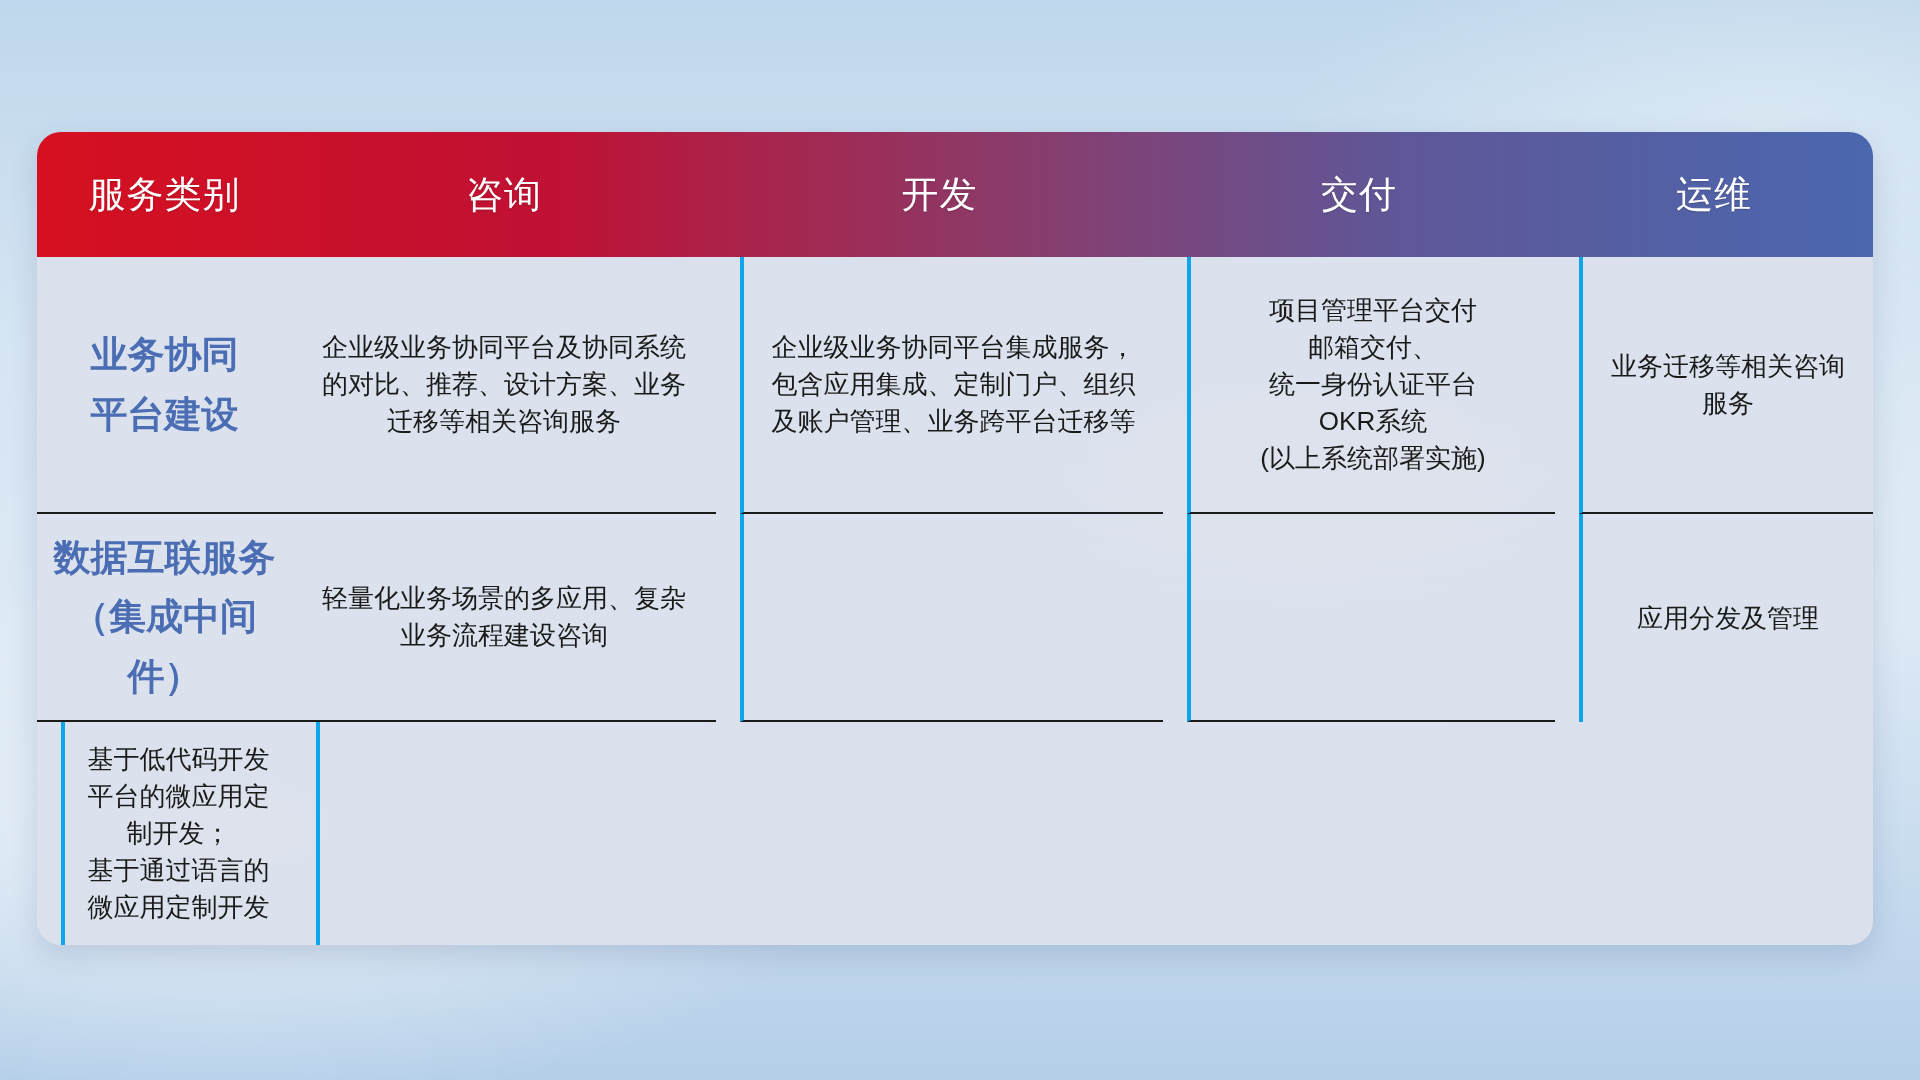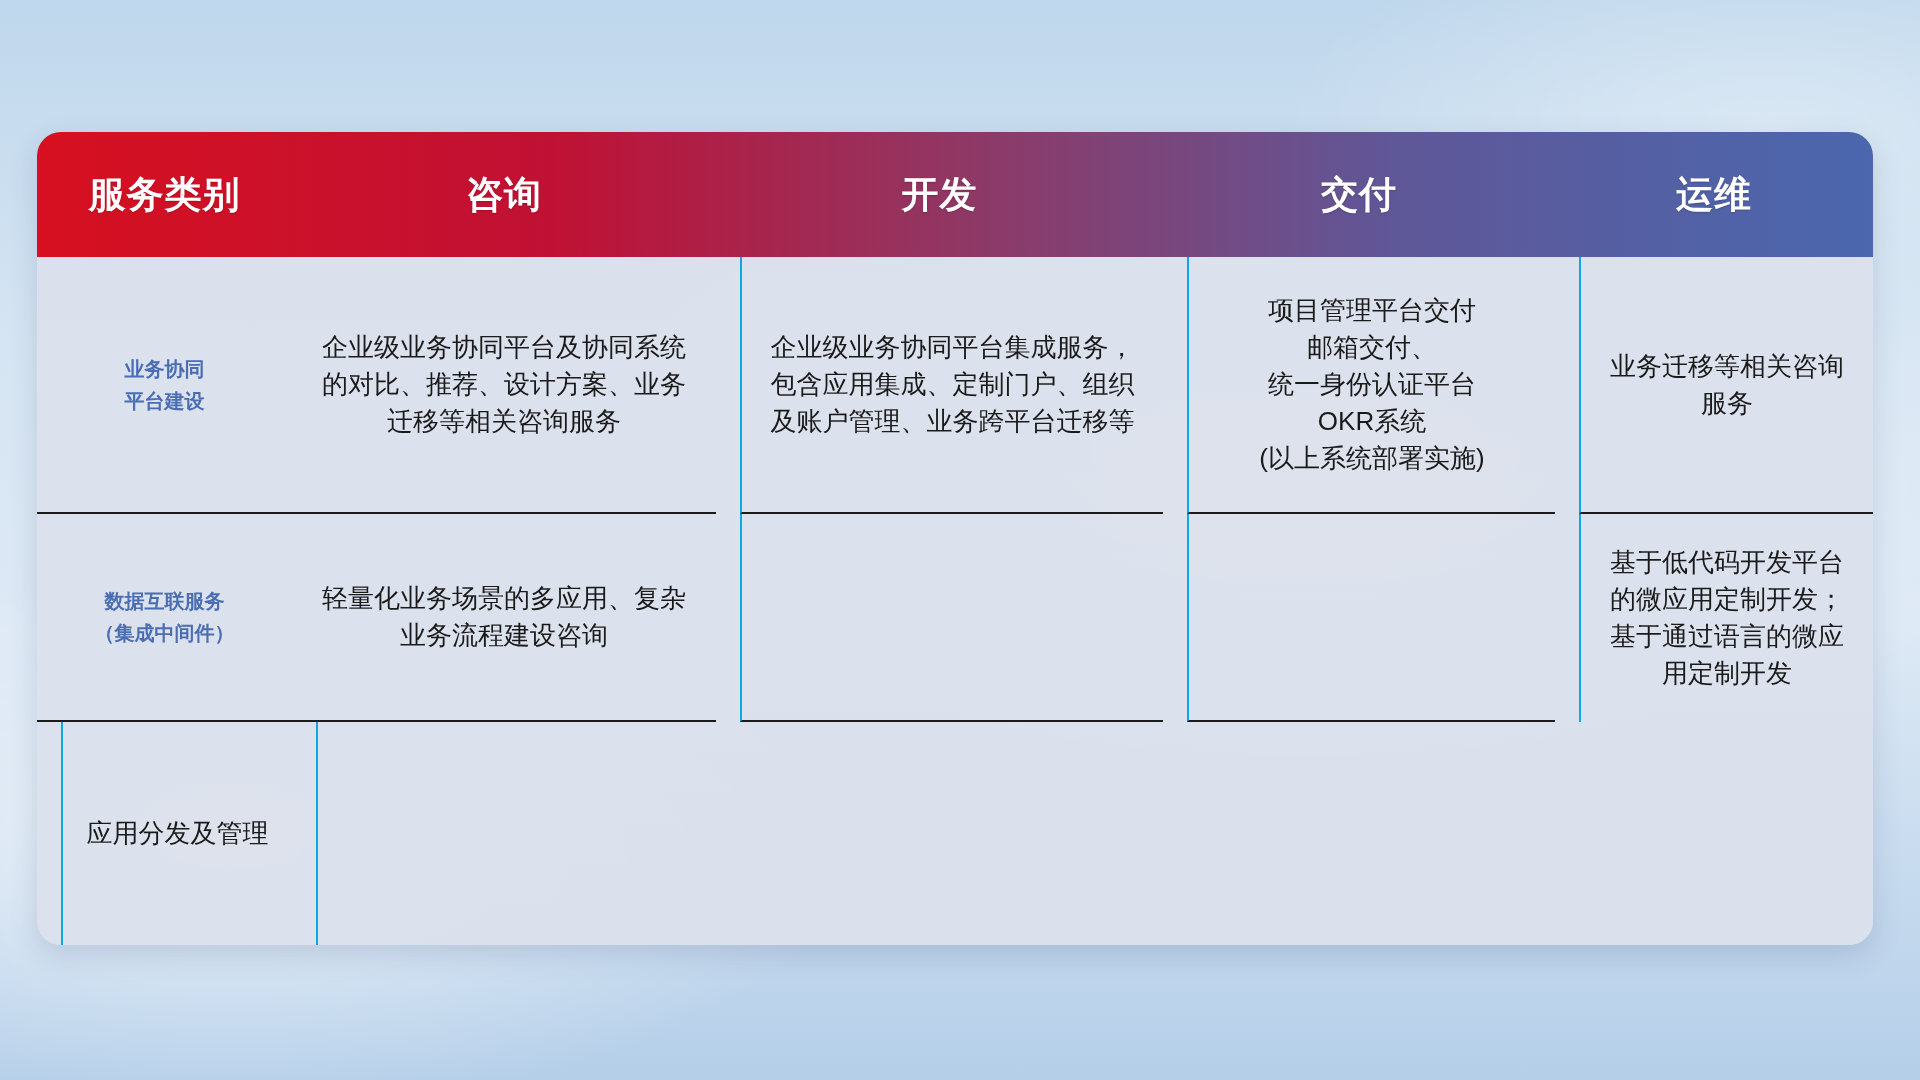--- a/index.html
+++ b/index.html
@@ -42,21 +42,21 @@
       #d61020 0%,
       #c01134 28%,
       #8c3a68 52%,
       #5f5798 74%,
       #4b67ae 100%);
   }
 
   .th {
     color: #ffffff;
     font-size: 37px;
-    font-weight: bold;
+    font-weight: normal;
     text-align: center;
     letter-spacing: 1px;
     text-shadow: 0 1px 2px rgba(0,0,0,0.18);
   }
 
   .tbody {
     display: grid;
     grid-template-columns: 255px 424px 447px 392px 318px;
     grid-template-rows: 257px 208px 223px;
     background: rgba(219, 225, 236, 0.93);
@@ -73,26 +73,26 @@
     text-align: center;
     font-size: 26px;
     line-height: 1.42;
     color: #1a1a1a;
     white-space: pre-line;
   }
 
   .cat {
     color: #4a6db3;
     font-weight: bold;
-    font-size: 20px;
+    font-size: 37px;
     line-height: 1.6;
     padding: 10px 6px;
   }
 
-  .b-left   { border-left: 2px solid #0ea5e9; margin-left: 24px; }
+  .b-left   { border-left: 4px solid #0ea5e9; margin-left: 24px; }
   .b-bottom { border-bottom: 2px solid #1b1b1b; }
 </style>
 </head>
 <body>
 
 <div class="page">
   <div class="service-table">
 
     <div class="thead">
       <div class="th">服务类别</div>
@@ -114,20 +114,20 @@
 OKR系统
 (以上系统部署实施)</div>
       <div class="cell b-left b-bottom">业务迁移等相关咨询服务</div>
 
       <div class="cell cat b-bottom">数据互联服务
 （集成中间件）</div>
       <div class="cell b-bottom">轻量化业务场景的多应用、复杂业务流程建设咨询</div>
       <div class="cell b-left b-bottom"></div>
       <div class="cell b-left b-bottom"></div>
 
+      <div class="cell b-left">应用分发及管理</div>
       <div class="cell b-left">基于低代码开发平台的微应用定制开发；
 基于通过语言的微应用定制开发</div>
-      <div class="cell b-left">应用分发及管理</div>
       <div class="cell b-left"></div>
 
     </div>
   </div>
 </div>
 
 </body></html>

